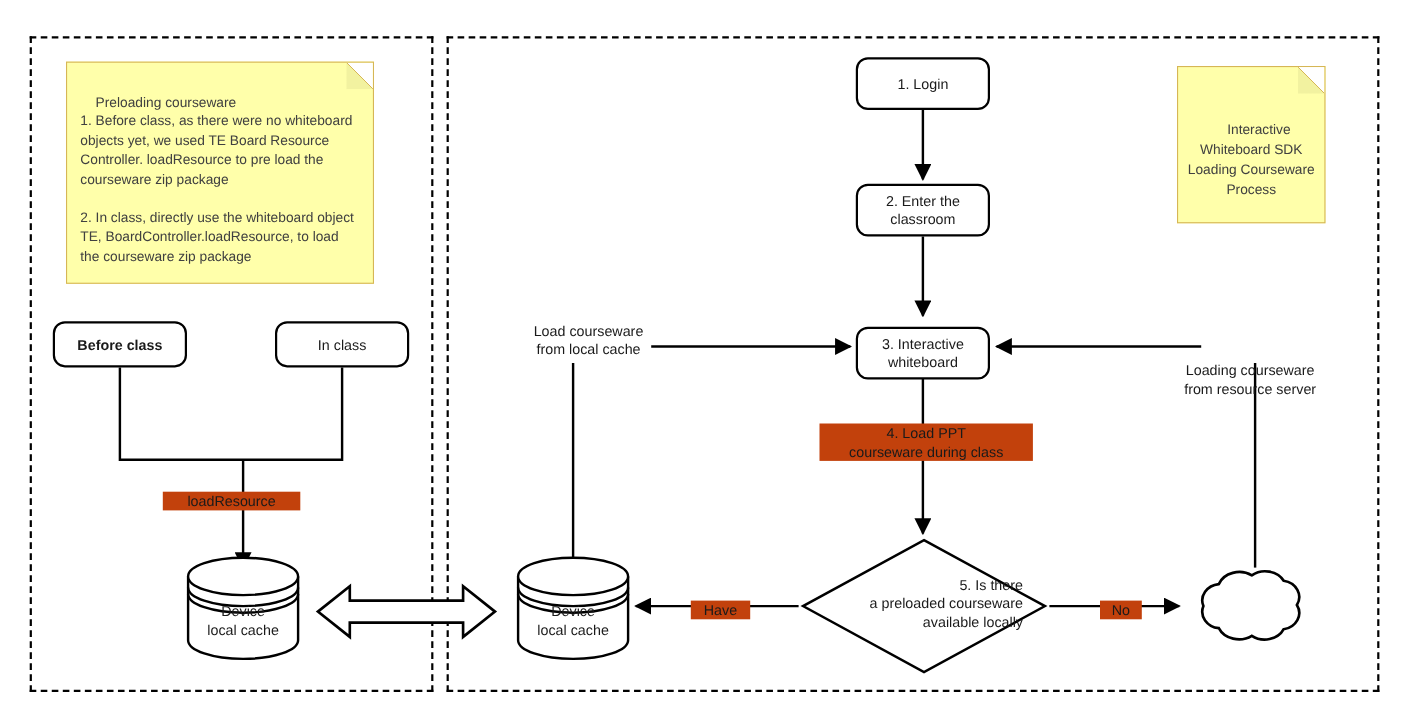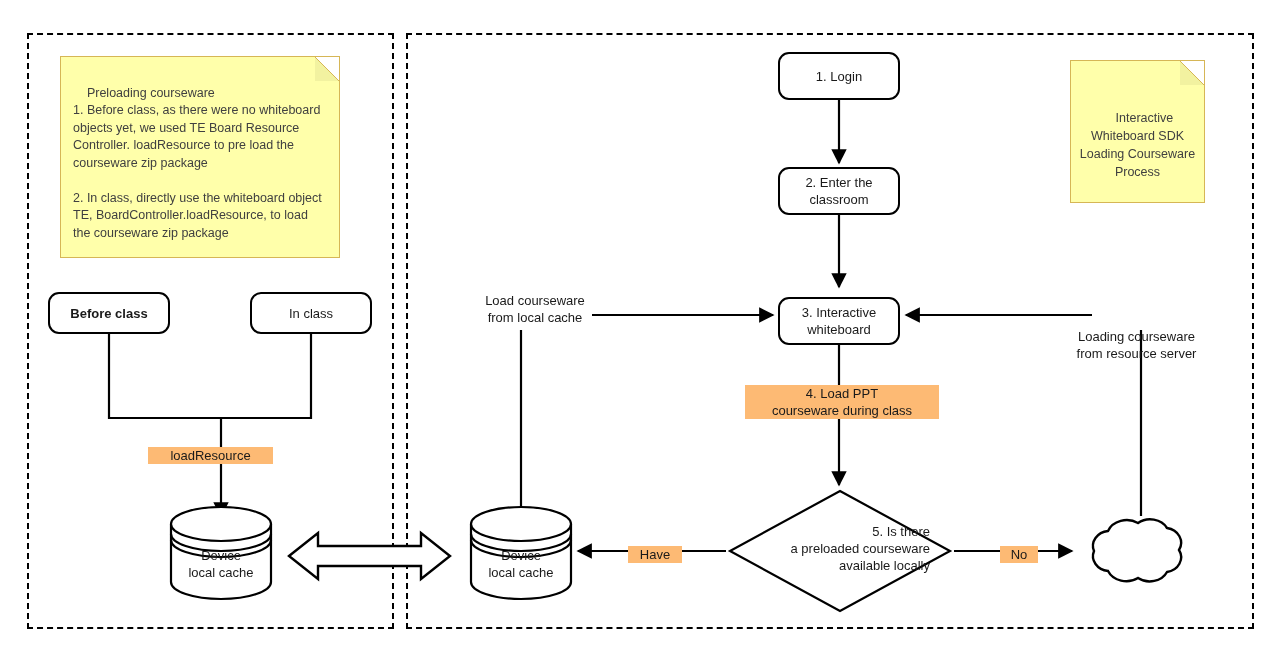--- a/index.html
+++ b/index.html
@@ -99,21 +99,21 @@
   .label {
     position: absolute;
     font-size: 13px;
     line-height: 17px;
     text-align: center;
     color: #1a1a1a;
     white-space: pre-line;
     z-index: 4;
   }
   .label.bg {
-    background: #fdba74;
+    background: #c2410c;
   }
   #label-local-cache    { left: 455px; top: 292px; width: 160px; }
   #label-resource-srv   { left: 1054px; top: 292px; width: 165px; margin-top: 36px; }
   #label-load-ppt       { left: 745px; top: 385px; width: 190px; padding: 0 2px; }
   #label-loadresource   { left: 148px; top: 447px; width: 125px; }
   #label-have           { left: 628px; top: 546px; width: 48px; padding: 0 3px; }
   #label-no             { left: 1000px; top: 546px; width: 32px; padding: 0 3px; }
 
   
   .cylinder {

